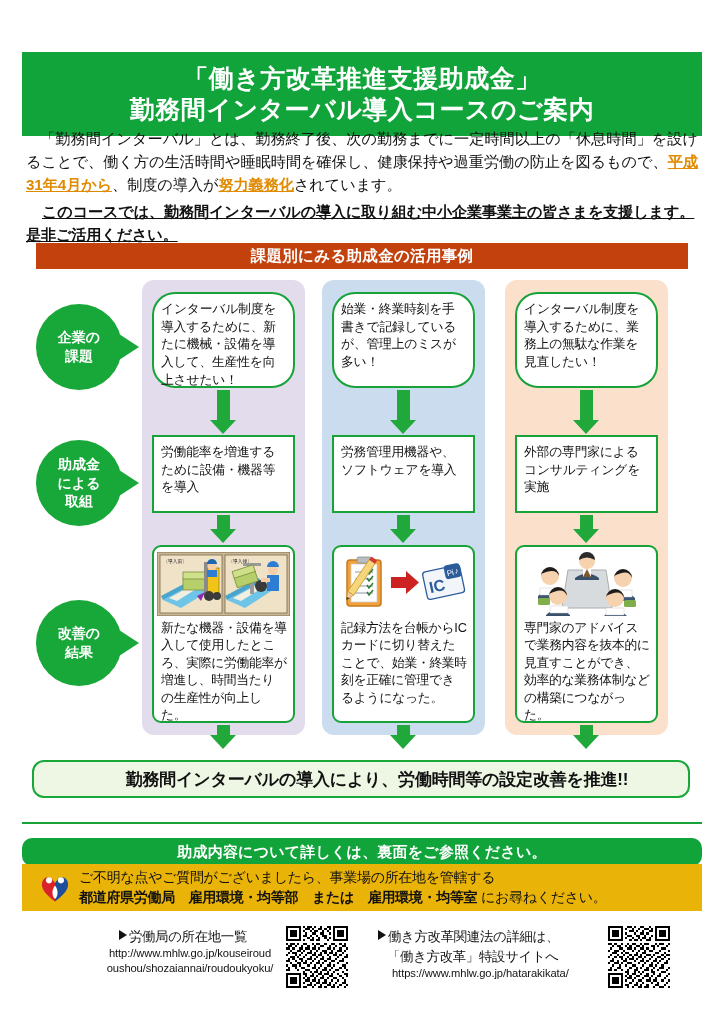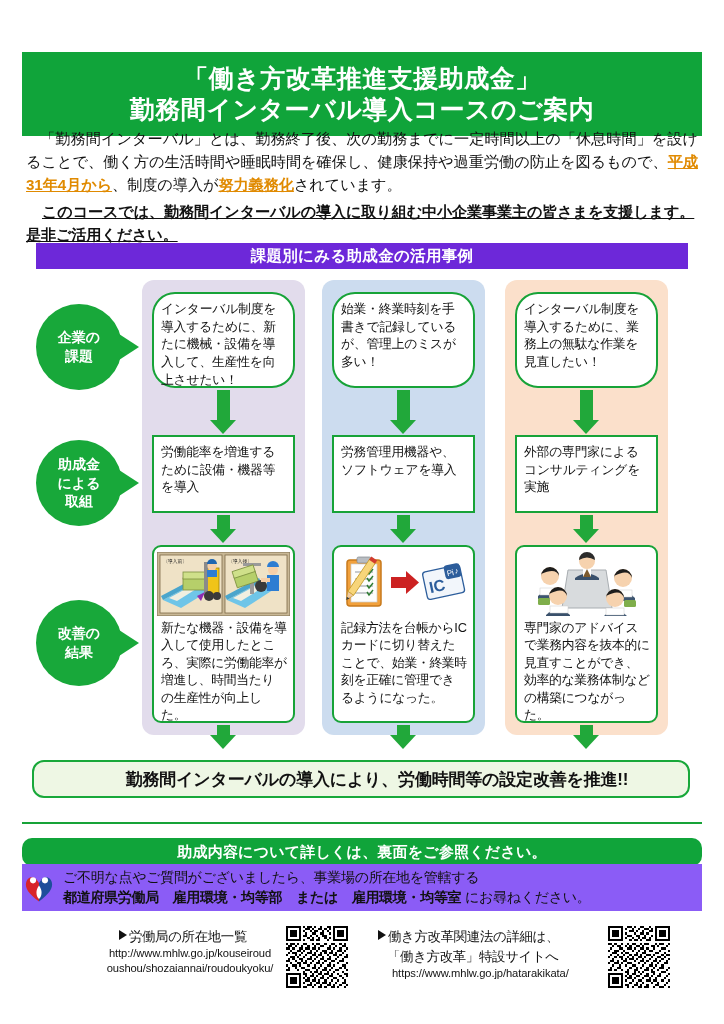--- a/index.html
+++ b/index.html
@@ -40,21 +40,21 @@
     position:absolute;left:26px;top:186px;width:672px;
     font-size:15.2px;line-height:1.5;font-weight:bold;
     text-decoration:underline;text-decoration-thickness:1px;
     letter-spacing:-0.2px;
   }
   .emph .indent{display:inline-block;width:16px;}
 
   
   .section-bar{
     position:absolute;left:36px;top:243px;width:652px;height:26px;
-    background:#6d28d9;color:#fff;font-weight:bold;font-size:15.5px;
+    background:#c2410c;color:#fff;font-weight:bold;font-size:15.5px;
     display:flex;align-items:center;justify-content:center;letter-spacing:0.3px;
   }
 
   
   .matrix{position:absolute;left:0;top:280px;width:724px;height:462px;}
 
   
   .col{
     position:absolute;top:0;width:163px;height:455px;
     border-radius:12px;box-sizing:border-box;
@@ -128,22 +128,22 @@
 
   
   .divider{position:absolute;left:22px;top:822px;width:680px;height:2px;background:#17a338;}
   .foot-bar{
     position:absolute;left:22px;top:838px;width:680px;height:28px;
     background:#10a43a;color:#fff;font-weight:bold;font-size:15px;
     display:flex;align-items:center;justify-content:center;letter-spacing:0.2px;border-radius:10px;
   }
   .foot-box{
     position:absolute;left:22px;top:864px;width:680px;height:47px;
-    background:#8b5cf6;box-sizing:border-box;
-    display:flex;align-items:center;padding-left:0;gap:7px;
+    background:#eab308;box-sizing:border-box;
+    display:flex;align-items:center;padding-left:16px;gap:7px;
   }
   .foot-text{font-size:14px;line-height:1.42;letter-spacing:-0.3px;}
   .foot-text .b{font-weight:bold;}
 
   
   .mhlw-logo{width:34px;height:34px;flex:0 0 34px;}
 
   
   .links{position:absolute;left:0;top:918px;width:724px;height:100px;}
   .lk{position:absolute;}

